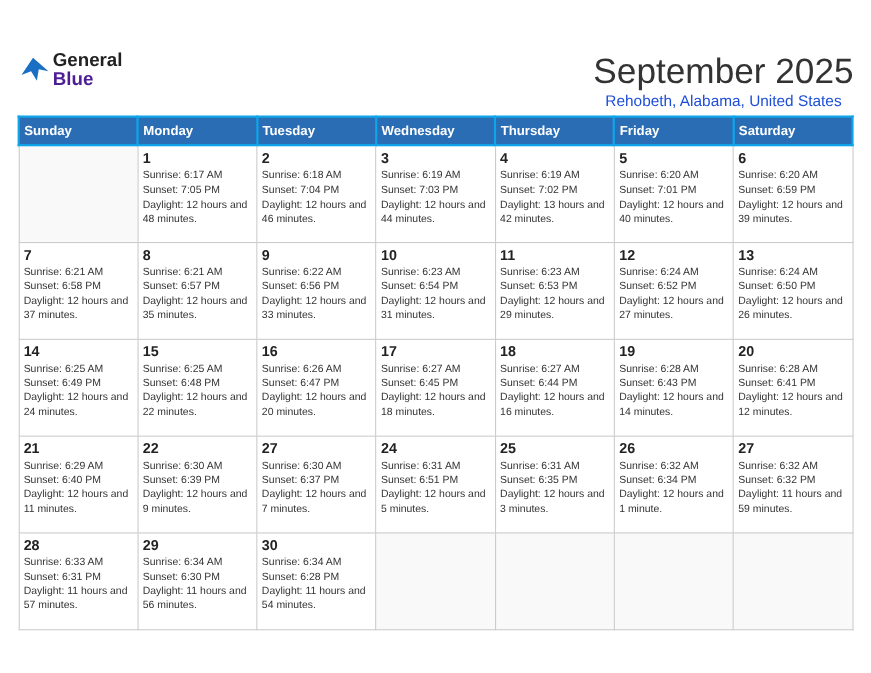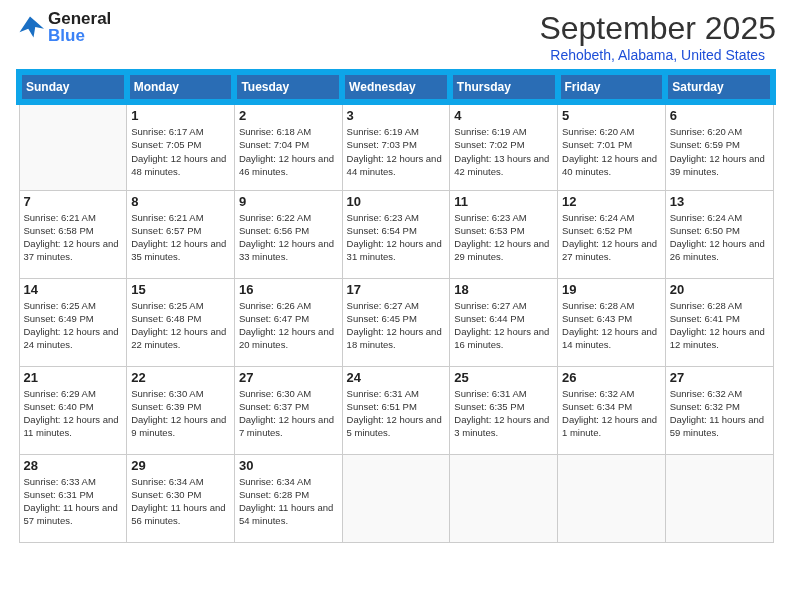--- a/index.html
+++ b/index.html
@@ -14,20 +14,21 @@
       width: 792px;
       height: 612px;
       background: #fff;
       padding: 10px 16px 10px 16px;
     }
     .header {
       display: flex;
       justify-content: space-between;
       align-items: flex-start;
       margin-bottom: 6px;
+      margin-top: 36px;
     }
     .title-section {
       text-align: center;
     }
     .month-title {
       font-size: 32px;
       color: #333;
       font-weight: normal;
     }
     .location {
@@ -39,21 +40,21 @@
       border-collapse: collapse;
       table-layout: fixed;
     }
     .calendar th {
       background: #2a6db5;
       color: #fff;
       font-size: 12px;
       font-weight: bold;
       padding: 5px 4px;
       text-align: left;
-      border: 6px solid #0ea5e9;
+      border: 2px solid #0ea5e9;
     }
     .calendar td {
       border: 1px solid #ccc;
       vertical-align: top;
       padding: 3px 4px;
       height: 88px;
       font-size: 10px;
       color: #333;
       background: #fff;
     }
@@ -82,21 +83,21 @@
       line-height: 1;
     }
     .logo-general {
       font-size: 17px;
       font-weight: bold;
       color: #222;
     }
     .logo-blue-text {
       font-size: 17px;
       font-weight: bold;
-      color: #3b82f6;
+      color: #4c1d95;
     }
     .logo-bird {
       width: 28px;
       height: 28px;
     }
   </style>
 </head>
 <body>
 
 <div class="page">

